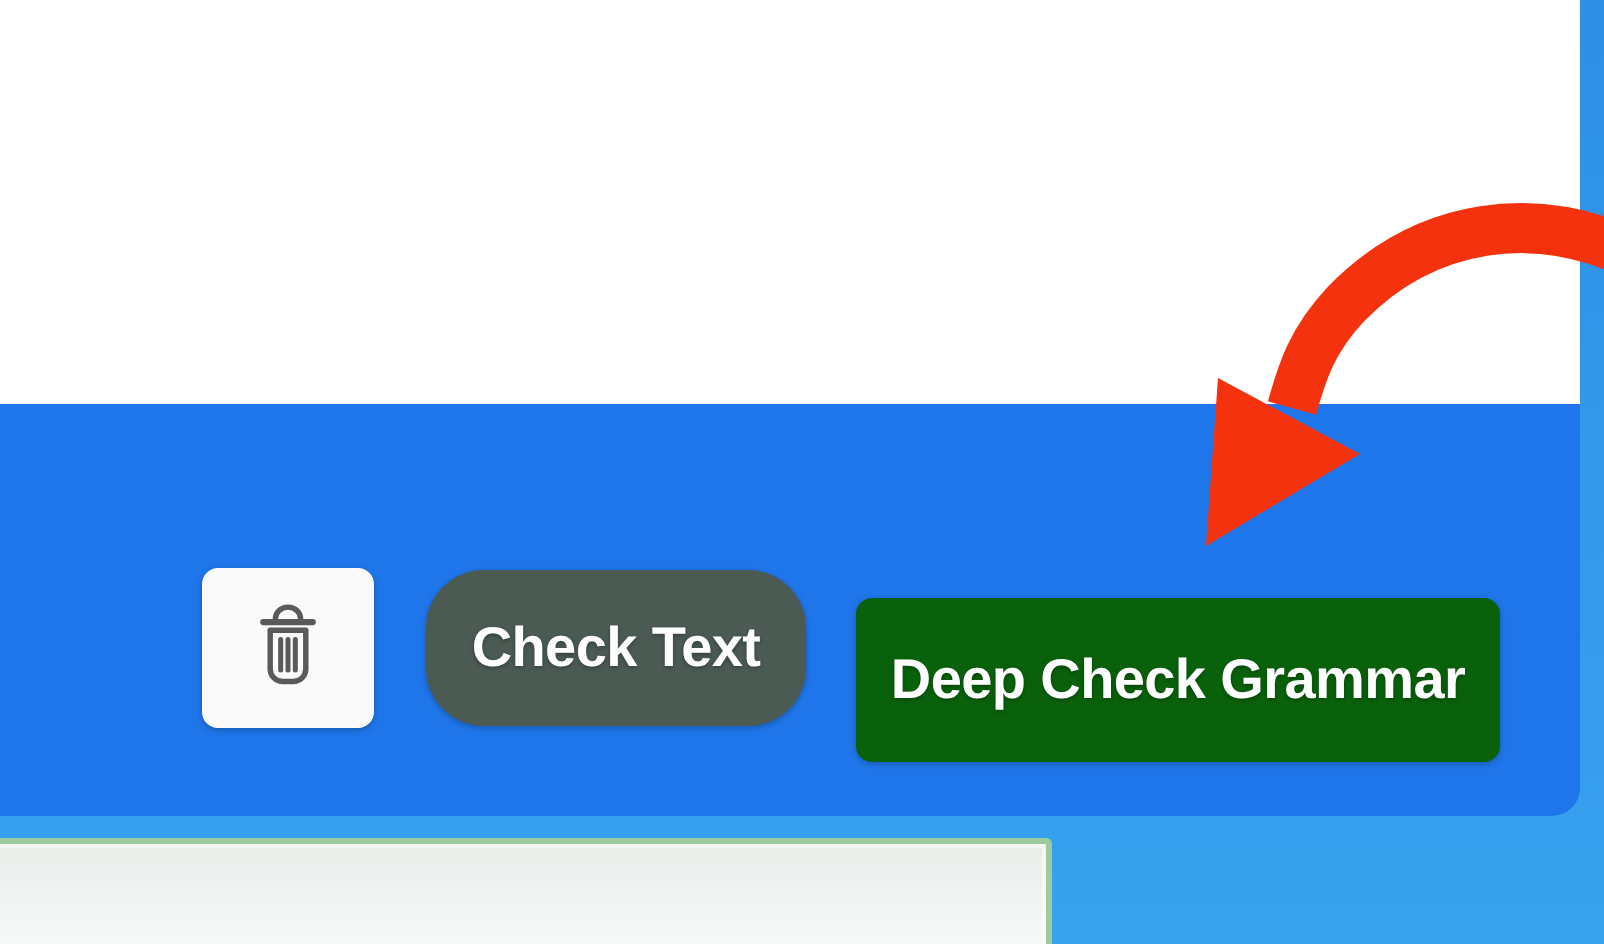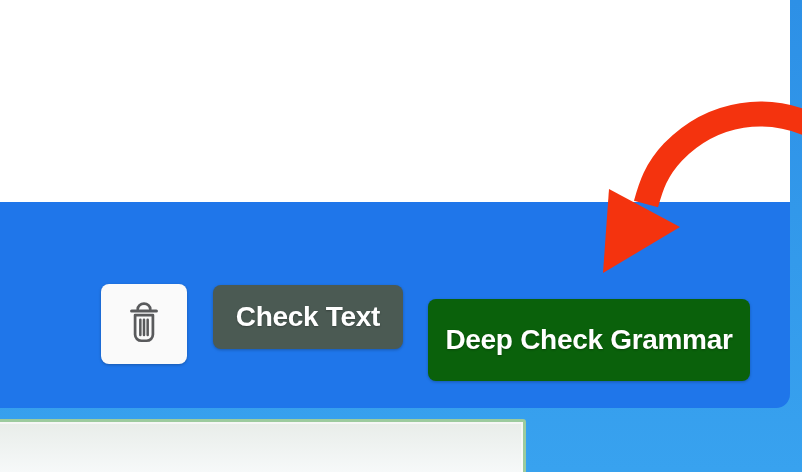--- a/index.html
+++ b/index.html
@@ -48,22 +48,23 @@
     font-weight: bold;
     letter-spacing: -0.3px;
     text-shadow: 0 1px 2px rgba(0,0,0,0.28);
     white-space: nowrap;
   }
   .clear-btn {
     left: 101px; top: 82px; width: 86px; height: 80px;
     background: var(--clear-button-bg);
   }
   .check-text-btn {
-    left: 213px; top: 83px; width: 190px; height: 64px;
+    left: 213px; top: 83px; width: 190px; height: 78px;
     background: var(--check-text-bg);
+    border-radius: 29px;
   }
   .deep-check-btn {
     left: 428px; top: 97px; width: 322px; height: 82px;
     background: var(--deep-check-bg);
   }
   .trash-svg { display: block; }
   .trash-svg path, .trash-svg line {
     stroke: var(--trash-icon-color);
     fill: none;
   }

